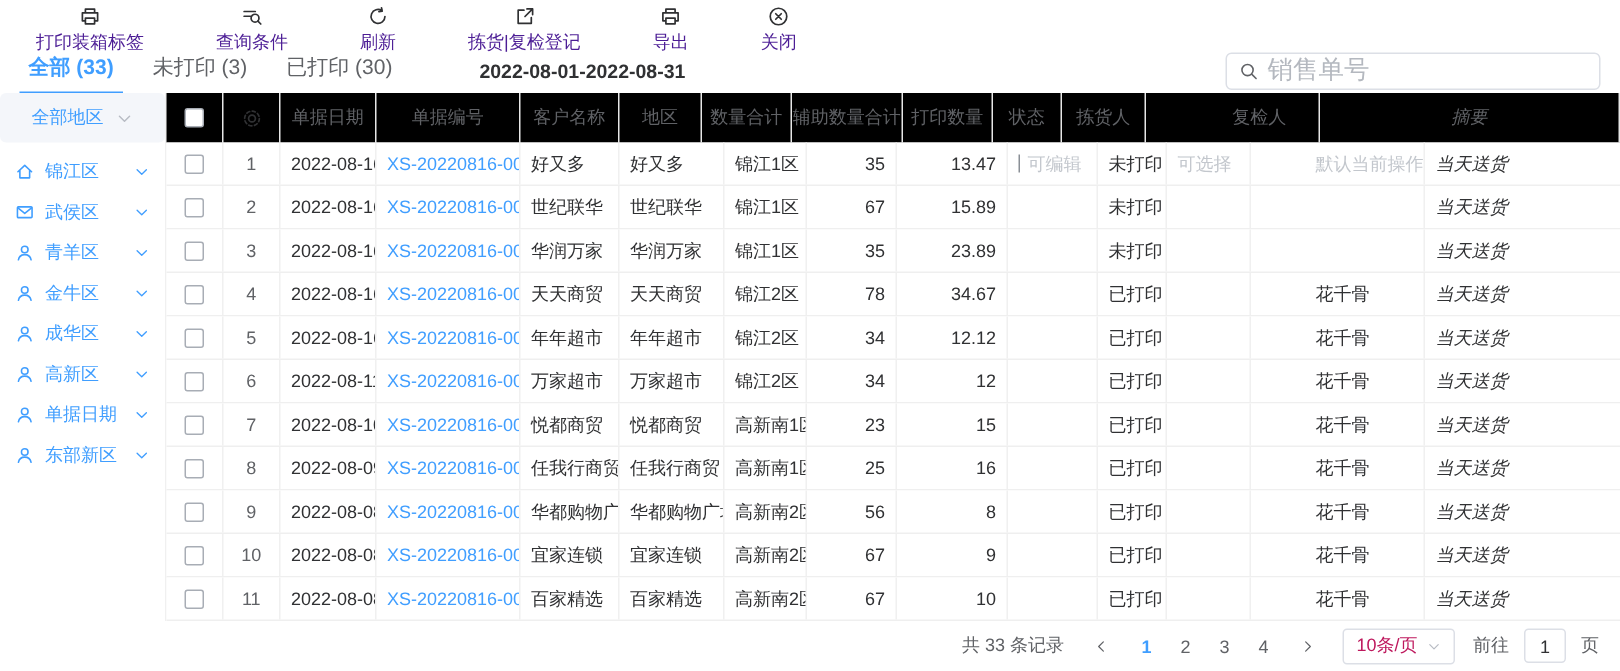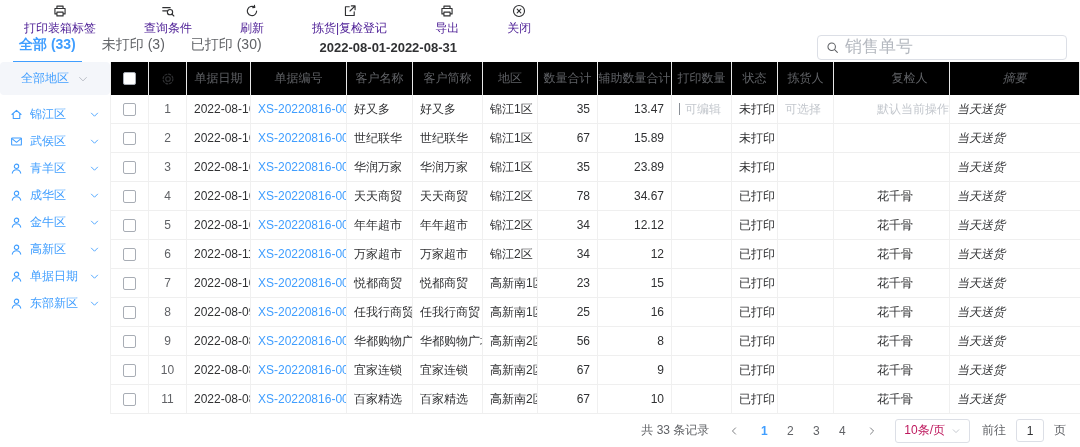--- a/index.html
+++ b/index.html
@@ -207,35 +207,35 @@
               </svg>
             </span>
           </div>
           <div class="side-item">
             <span class="icon">
               <svg viewBox="0 0 16 16">
                 <circle cx="8" cy="5.3" r="2.7"></circle>
                 <path d="M2.8 13.8a5.3 5.3 0 0 1 10.4 0"></path>
               </svg>
             </span>
-            <span class="side-label">成华区</span>
+            <span class="side-label">金牛区</span>
             <span class="icon chev">
               <svg viewBox="0 0 16 16">
                 <path d="M3.5 6l4.5 4.5L12.5 6"></path>
               </svg>
             </span>
           </div>
           <div class="side-item">
             <span class="icon">
               <svg viewBox="0 0 16 16">
                 <circle cx="8" cy="5.3" r="2.7"></circle>
                 <path d="M2.8 13.8a5.3 5.3 0 0 1 10.4 0"></path>
               </svg>
             </span>
-            <span class="side-label">金牛区</span>
+            <span class="side-label">成华区</span>
             <span class="icon chev">
               <svg viewBox="0 0 16 16">
                 <path d="M3.5 6l4.5 4.5L12.5 6"></path>
               </svg>
             </span>
           </div>
           <div class="side-item">
             <span class="icon">
               <svg viewBox="0 0 16 16">
                 <circle cx="8" cy="5.3" r="2.7"></circle>
@@ -289,21 +289,20 @@
             <span class="icon gear">
               <svg viewBox="0 0 16 16">
                 <circle cx="8" cy="8" r="2.6"></circle>
                 <circle cx="8" cy="8" r="5.6" stroke-dasharray="2.4 2.0"></circle>
               </svg>
             </span>
           </div>
           <div class="cell col-date">单据日期</div>
           <div class="cell col-order">单据编号</div>
           <div class="cell col-cust">客户名称</div>
-          <div class="cell col-short">客户简称</div>
           <div class="cell col-region">地区</div>
           <div class="cell col-qty">数量合计</div>
           <div class="cell col-aux">辅助数量合计</div>
           <div class="cell col-print">打印数量</div>
           <div class="cell col-status">状态</div>
           <div class="cell col-picker">拣货人</div>
           <div class="cell col-checker">复检人</div>
           <div class="cell col-summary">摘要</div>
         </div>
       <div id="tbody">

